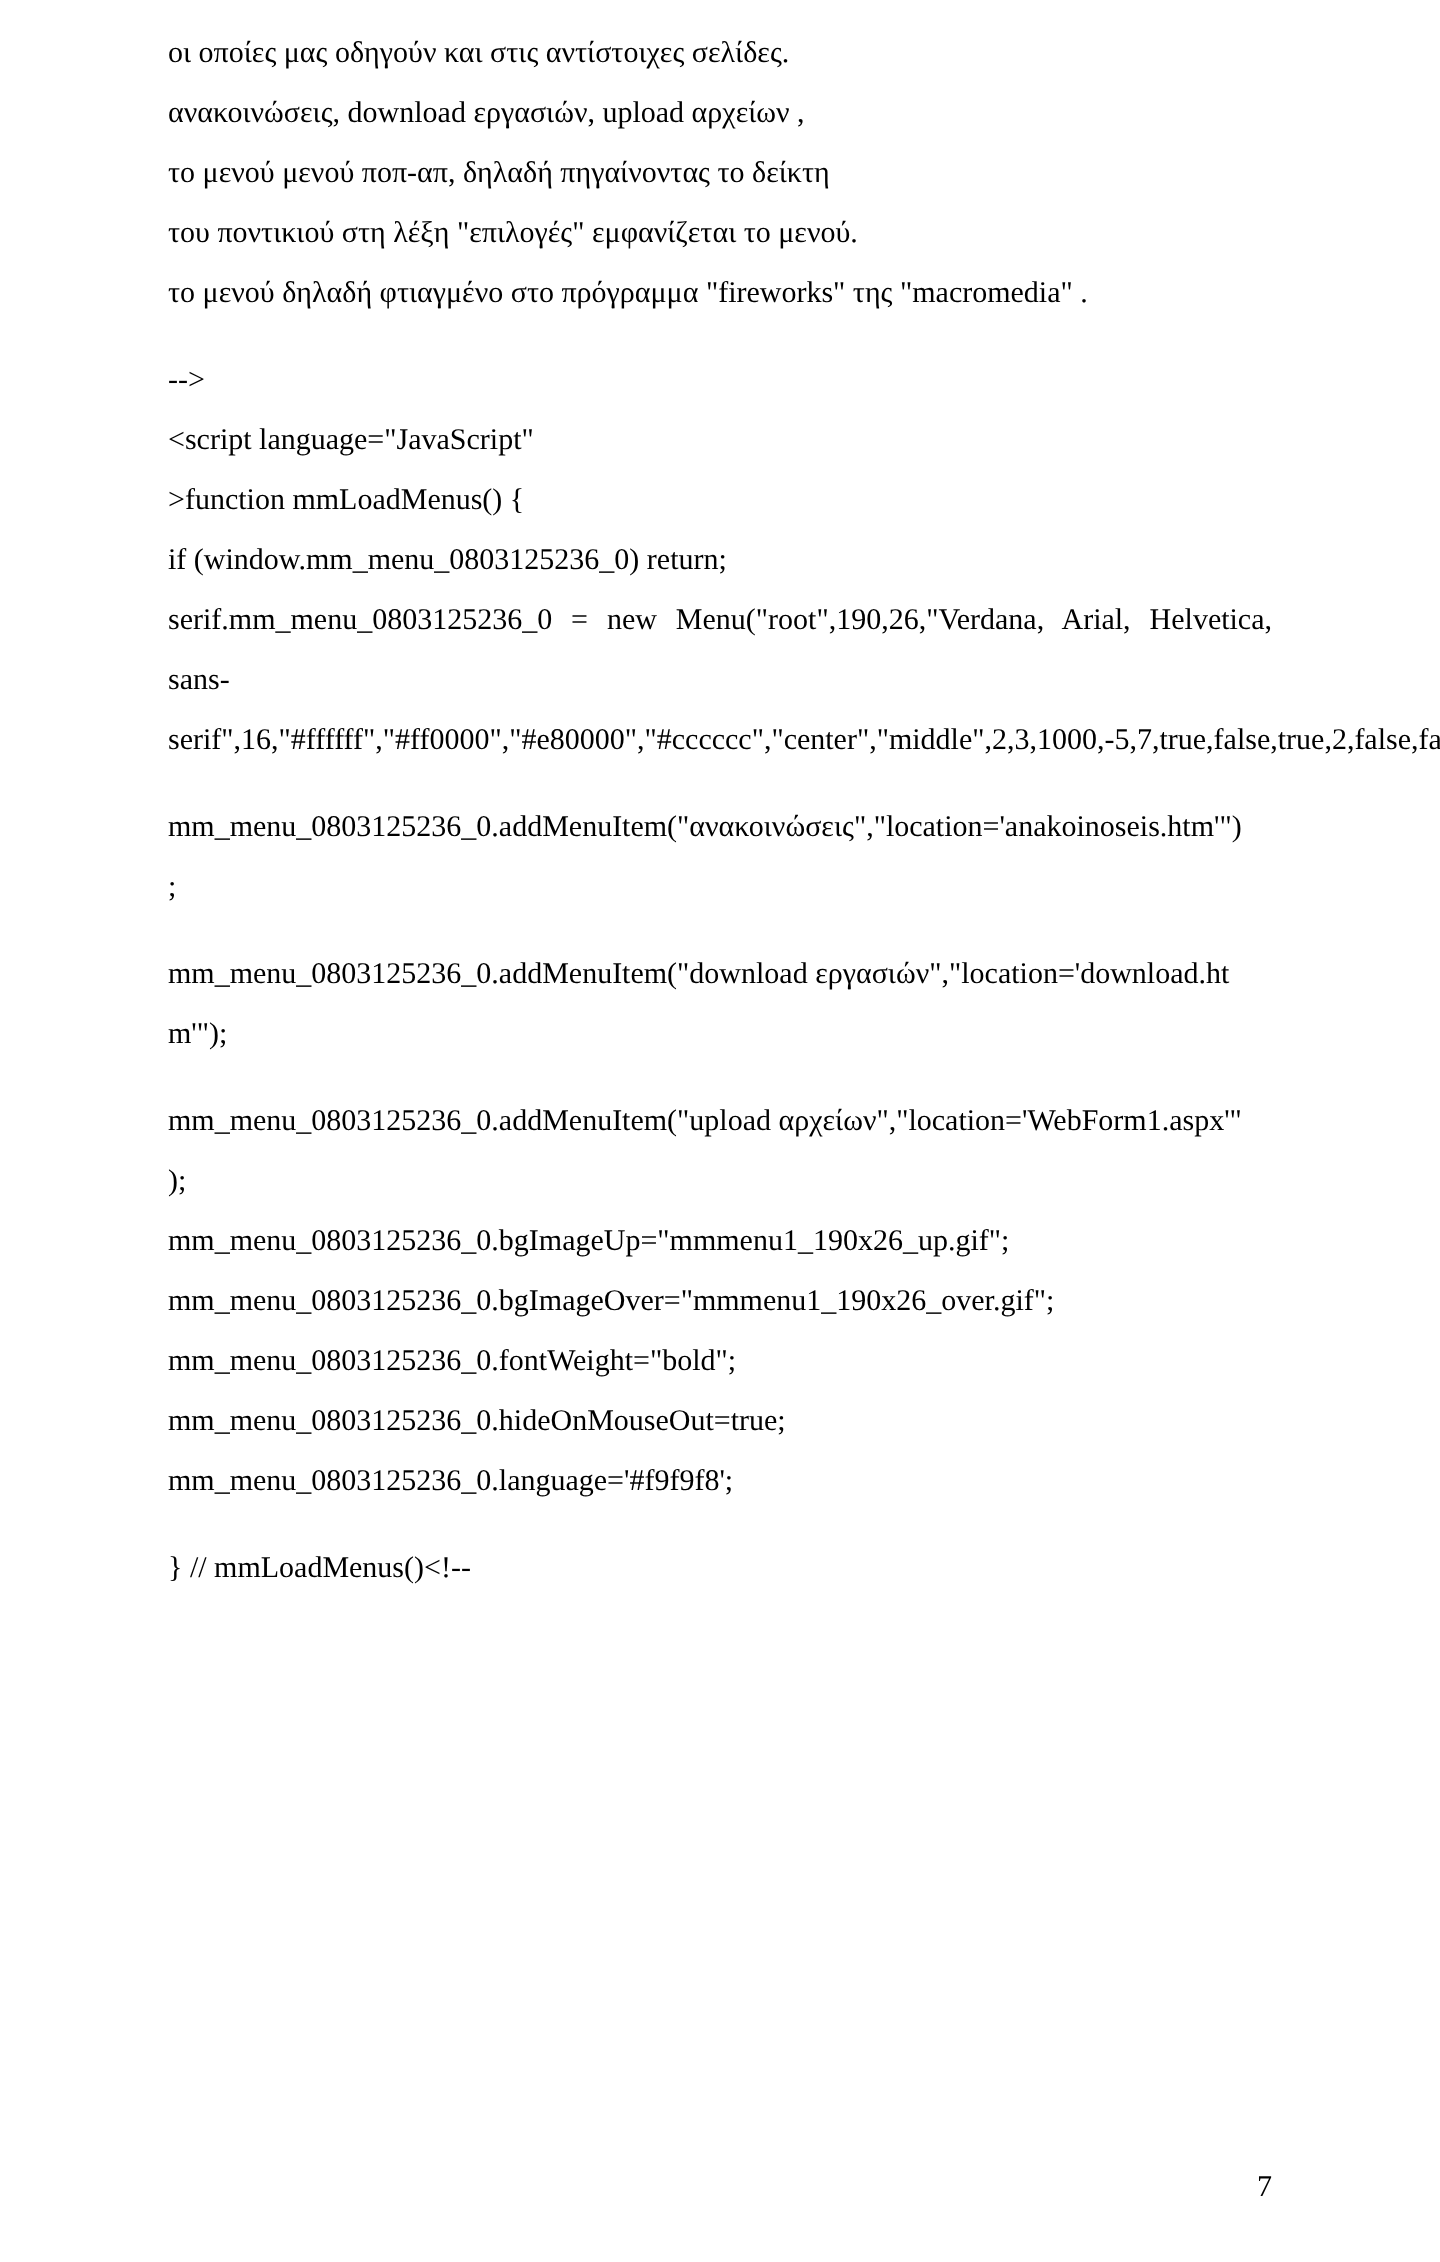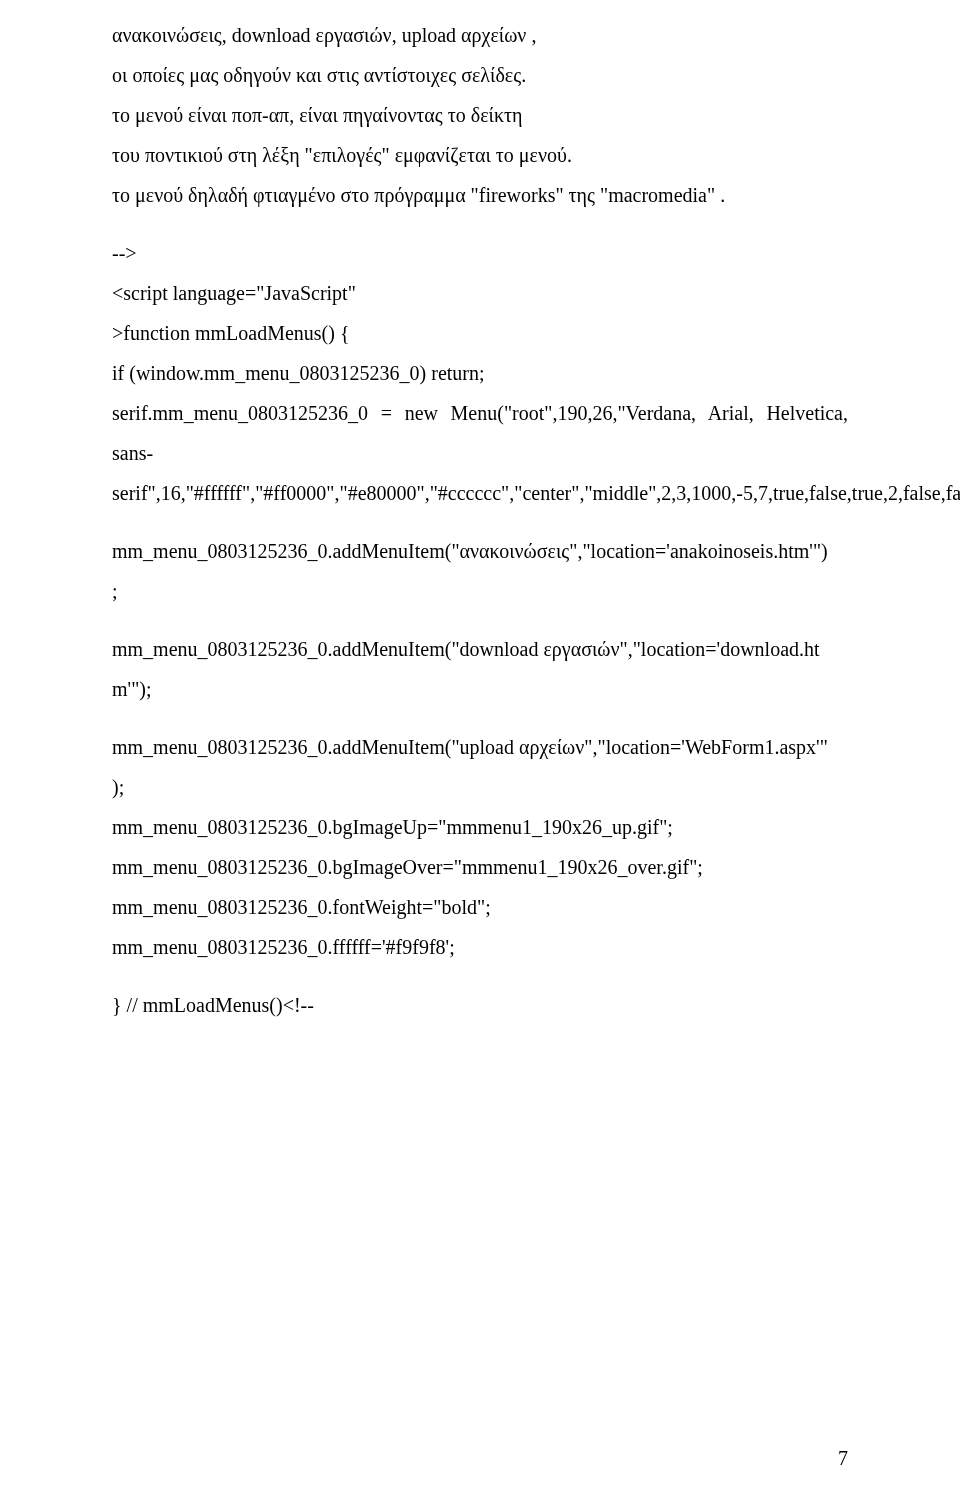--- a/index.html
+++ b/index.html
@@ -29,23 +29,23 @@
     font-size: 20px;
     line-height: 1;
   }
 </style>
 </head>
 <body>
 
 <div class="page">
 
   <div class="block">
+    <div>οι οποίες μας οδηγούν και στις αντίστοιχες σελίδες.</div>
     <div>ανακοινώσεις, download εργασιών, upload αρχείων ,</div>
-    <div>οι οποίες μας οδηγούν και στις αντίστοιχες σελίδες.</div>
-    <div>το μενού είναι ποπ-απ, είναι πηγαίνοντας το δείκτη</div>
+    <div>το μενού μενού ποπ-απ, δηλαδή πηγαίνοντας το δείκτη</div>
     <div>του ποντικιού στη λέξη "επιλογές" εμφανίζεται το μενού.</div>
     <div>το μενού δηλαδή φτιαγμένο στο πρόγραμμα  "fireworks" της "macromedia" .</div>
   </div>
 
   <div class="block">
     <div>--&gt;</div>
     <div>&lt;script language="JavaScript"</div>
     <div>&gt;function mmLoadMenus() {</div>
     <div>  if (window.mm_menu_0803125236_0) return;</div>
     <div>  serif.mm_menu_0803125236_0 = new Menu("root",190,26,"Verdana, Arial, Helvetica, sans-</div>
@@ -61,21 +61,22 @@
     <div>mm_menu_0803125236_0.addMenuItem("download εργασιών","location='download.ht</div>
     <div>m'");</div>
   </div>
 
   <div class="block">
     <div>mm_menu_0803125236_0.addMenuItem("upload αρχείων","location='WebForm1.aspx'"</div>
     <div>);</div>
     <div>  mm_menu_0803125236_0.bgImageUp="mmmenu1_190x26_up.gif";</div>
     <div>  mm_menu_0803125236_0.bgImageOver="mmmenu1_190x26_over.gif";</div>
     <div>  mm_menu_0803125236_0.fontWeight="bold";</div>
-    <div>  mm_menu_0803125236_0.ffffff='#f9f9f8';</div>
+    <div>  mm_menu_0803125236_0.hideOnMouseOut=true;</div>
+    <div>  mm_menu_0803125236_0.language='#f9f9f8';</div>
   </div>
 
   <div class="block">
     <div>} // mmLoadMenus()&lt;!--</div>
   </div>
 
   <div class="page-number">7</div>
 </div>
 
 </body></html>

